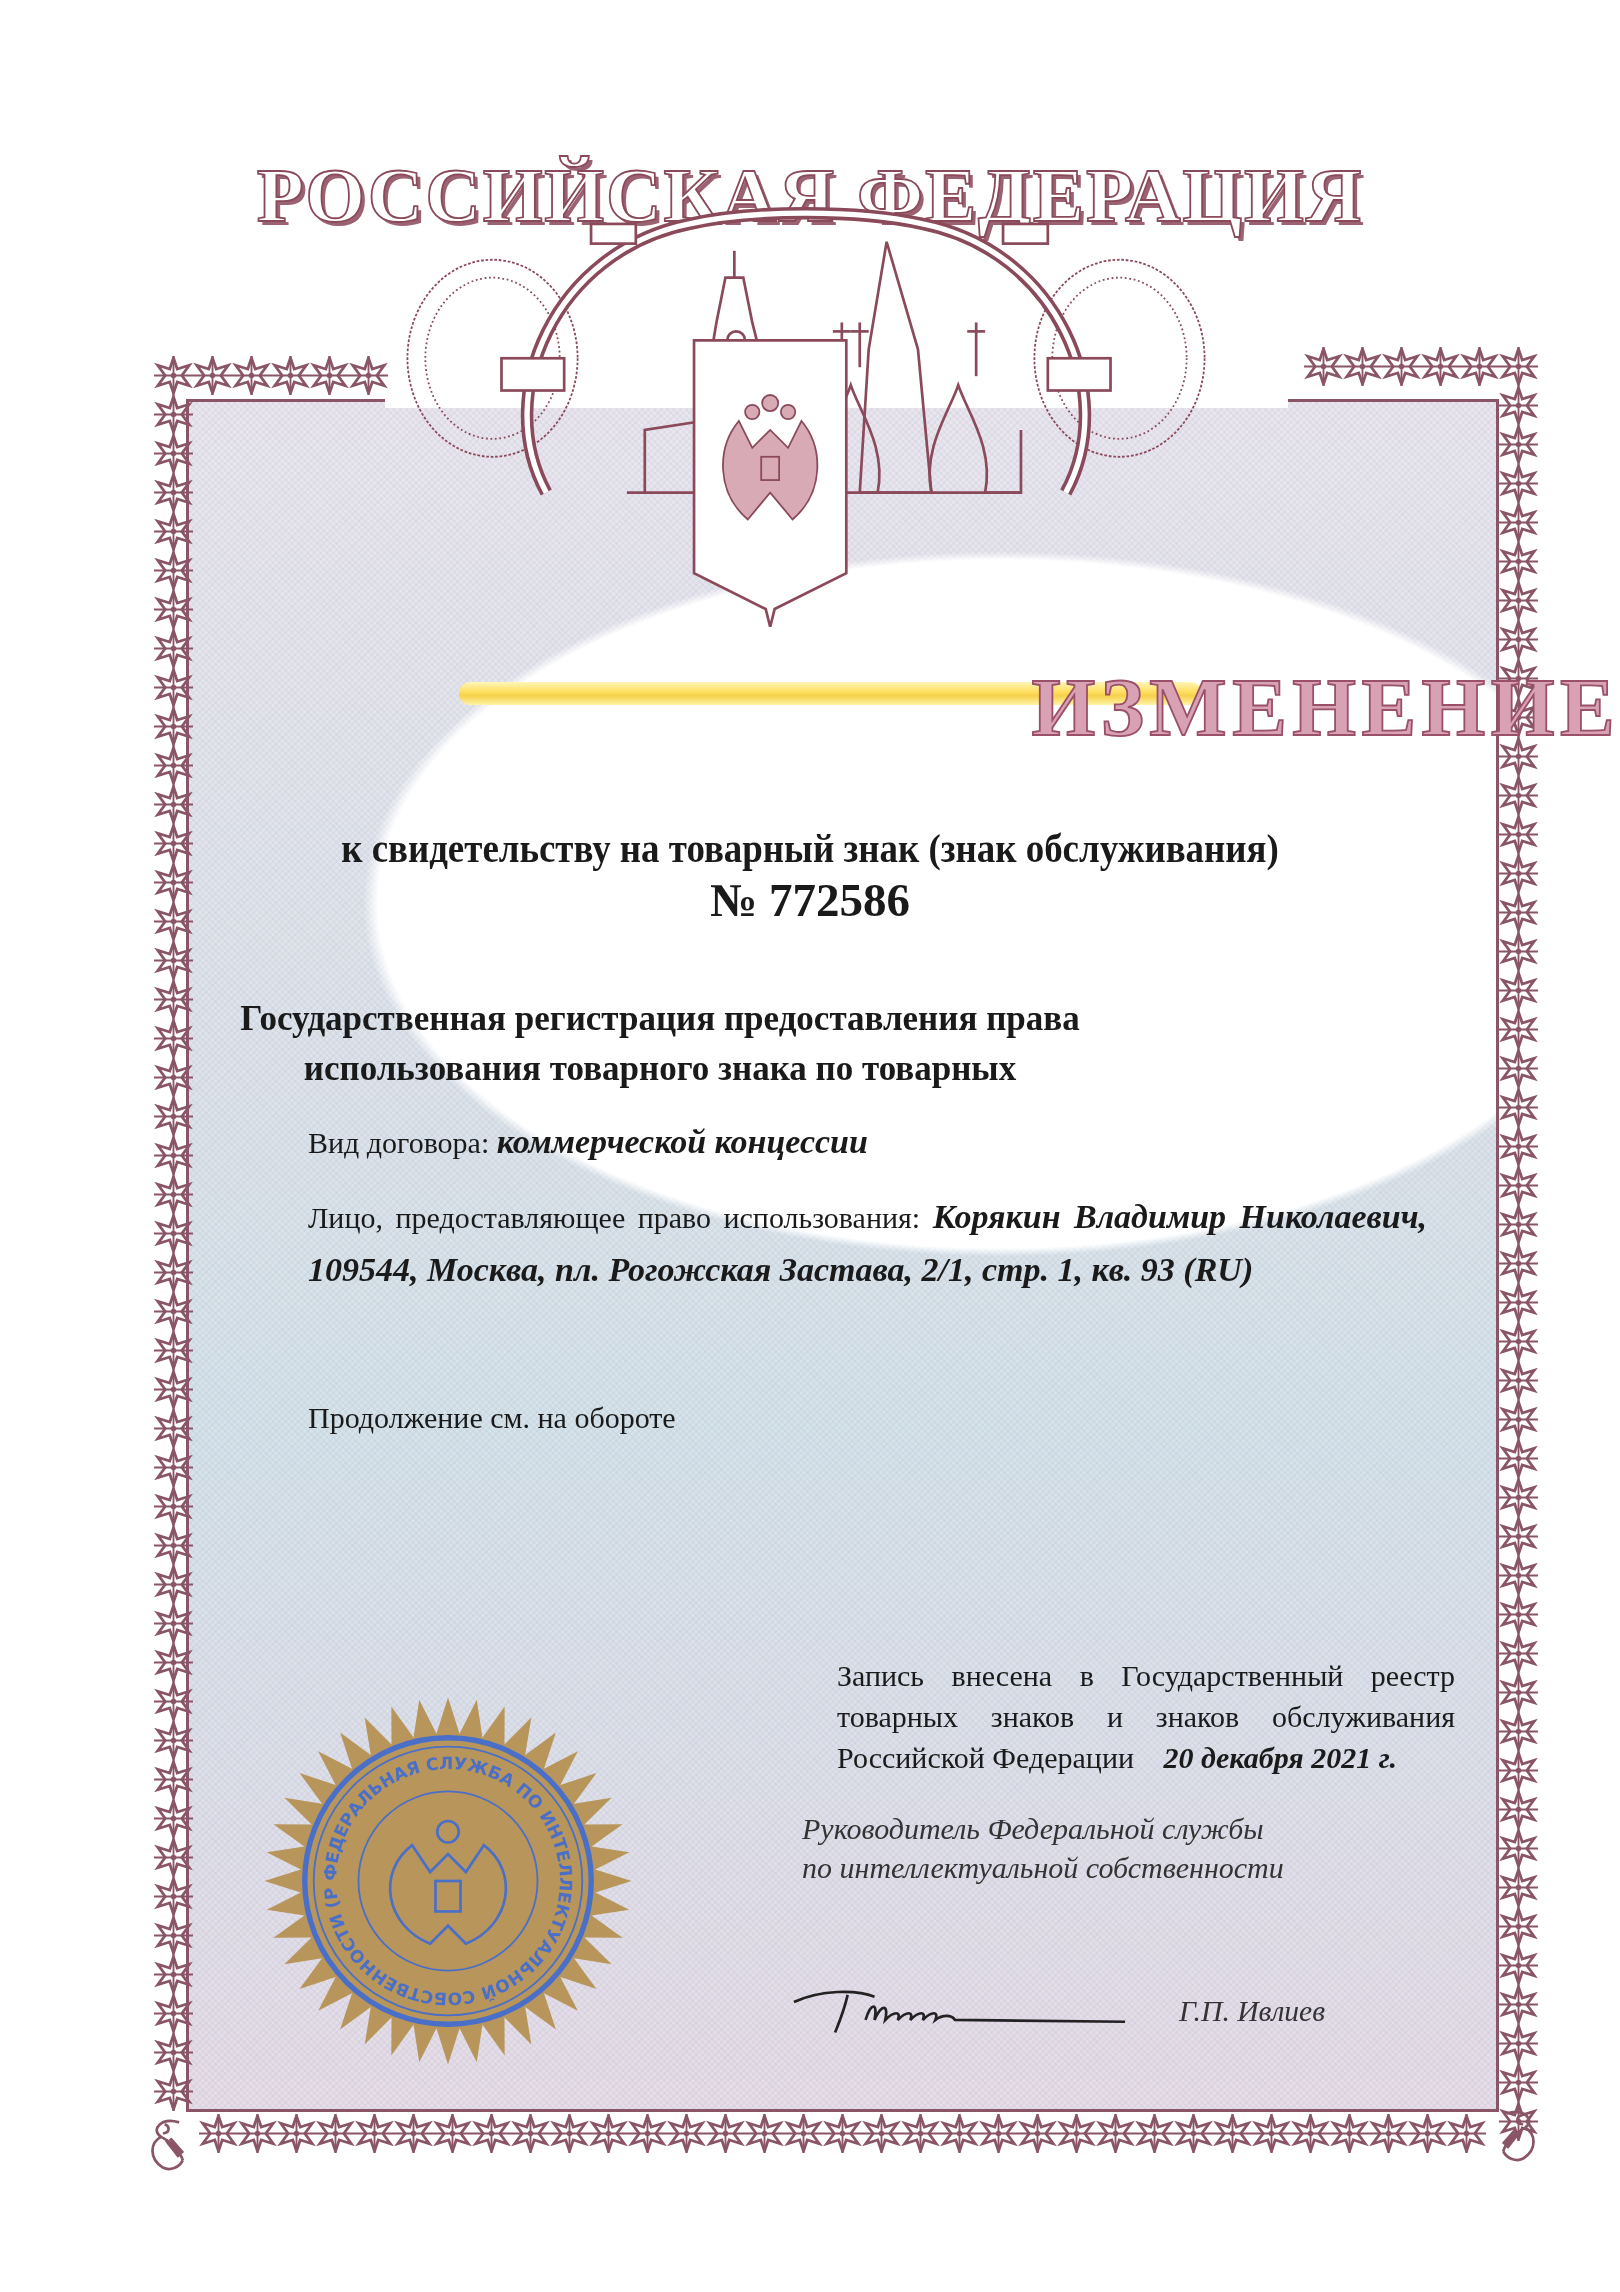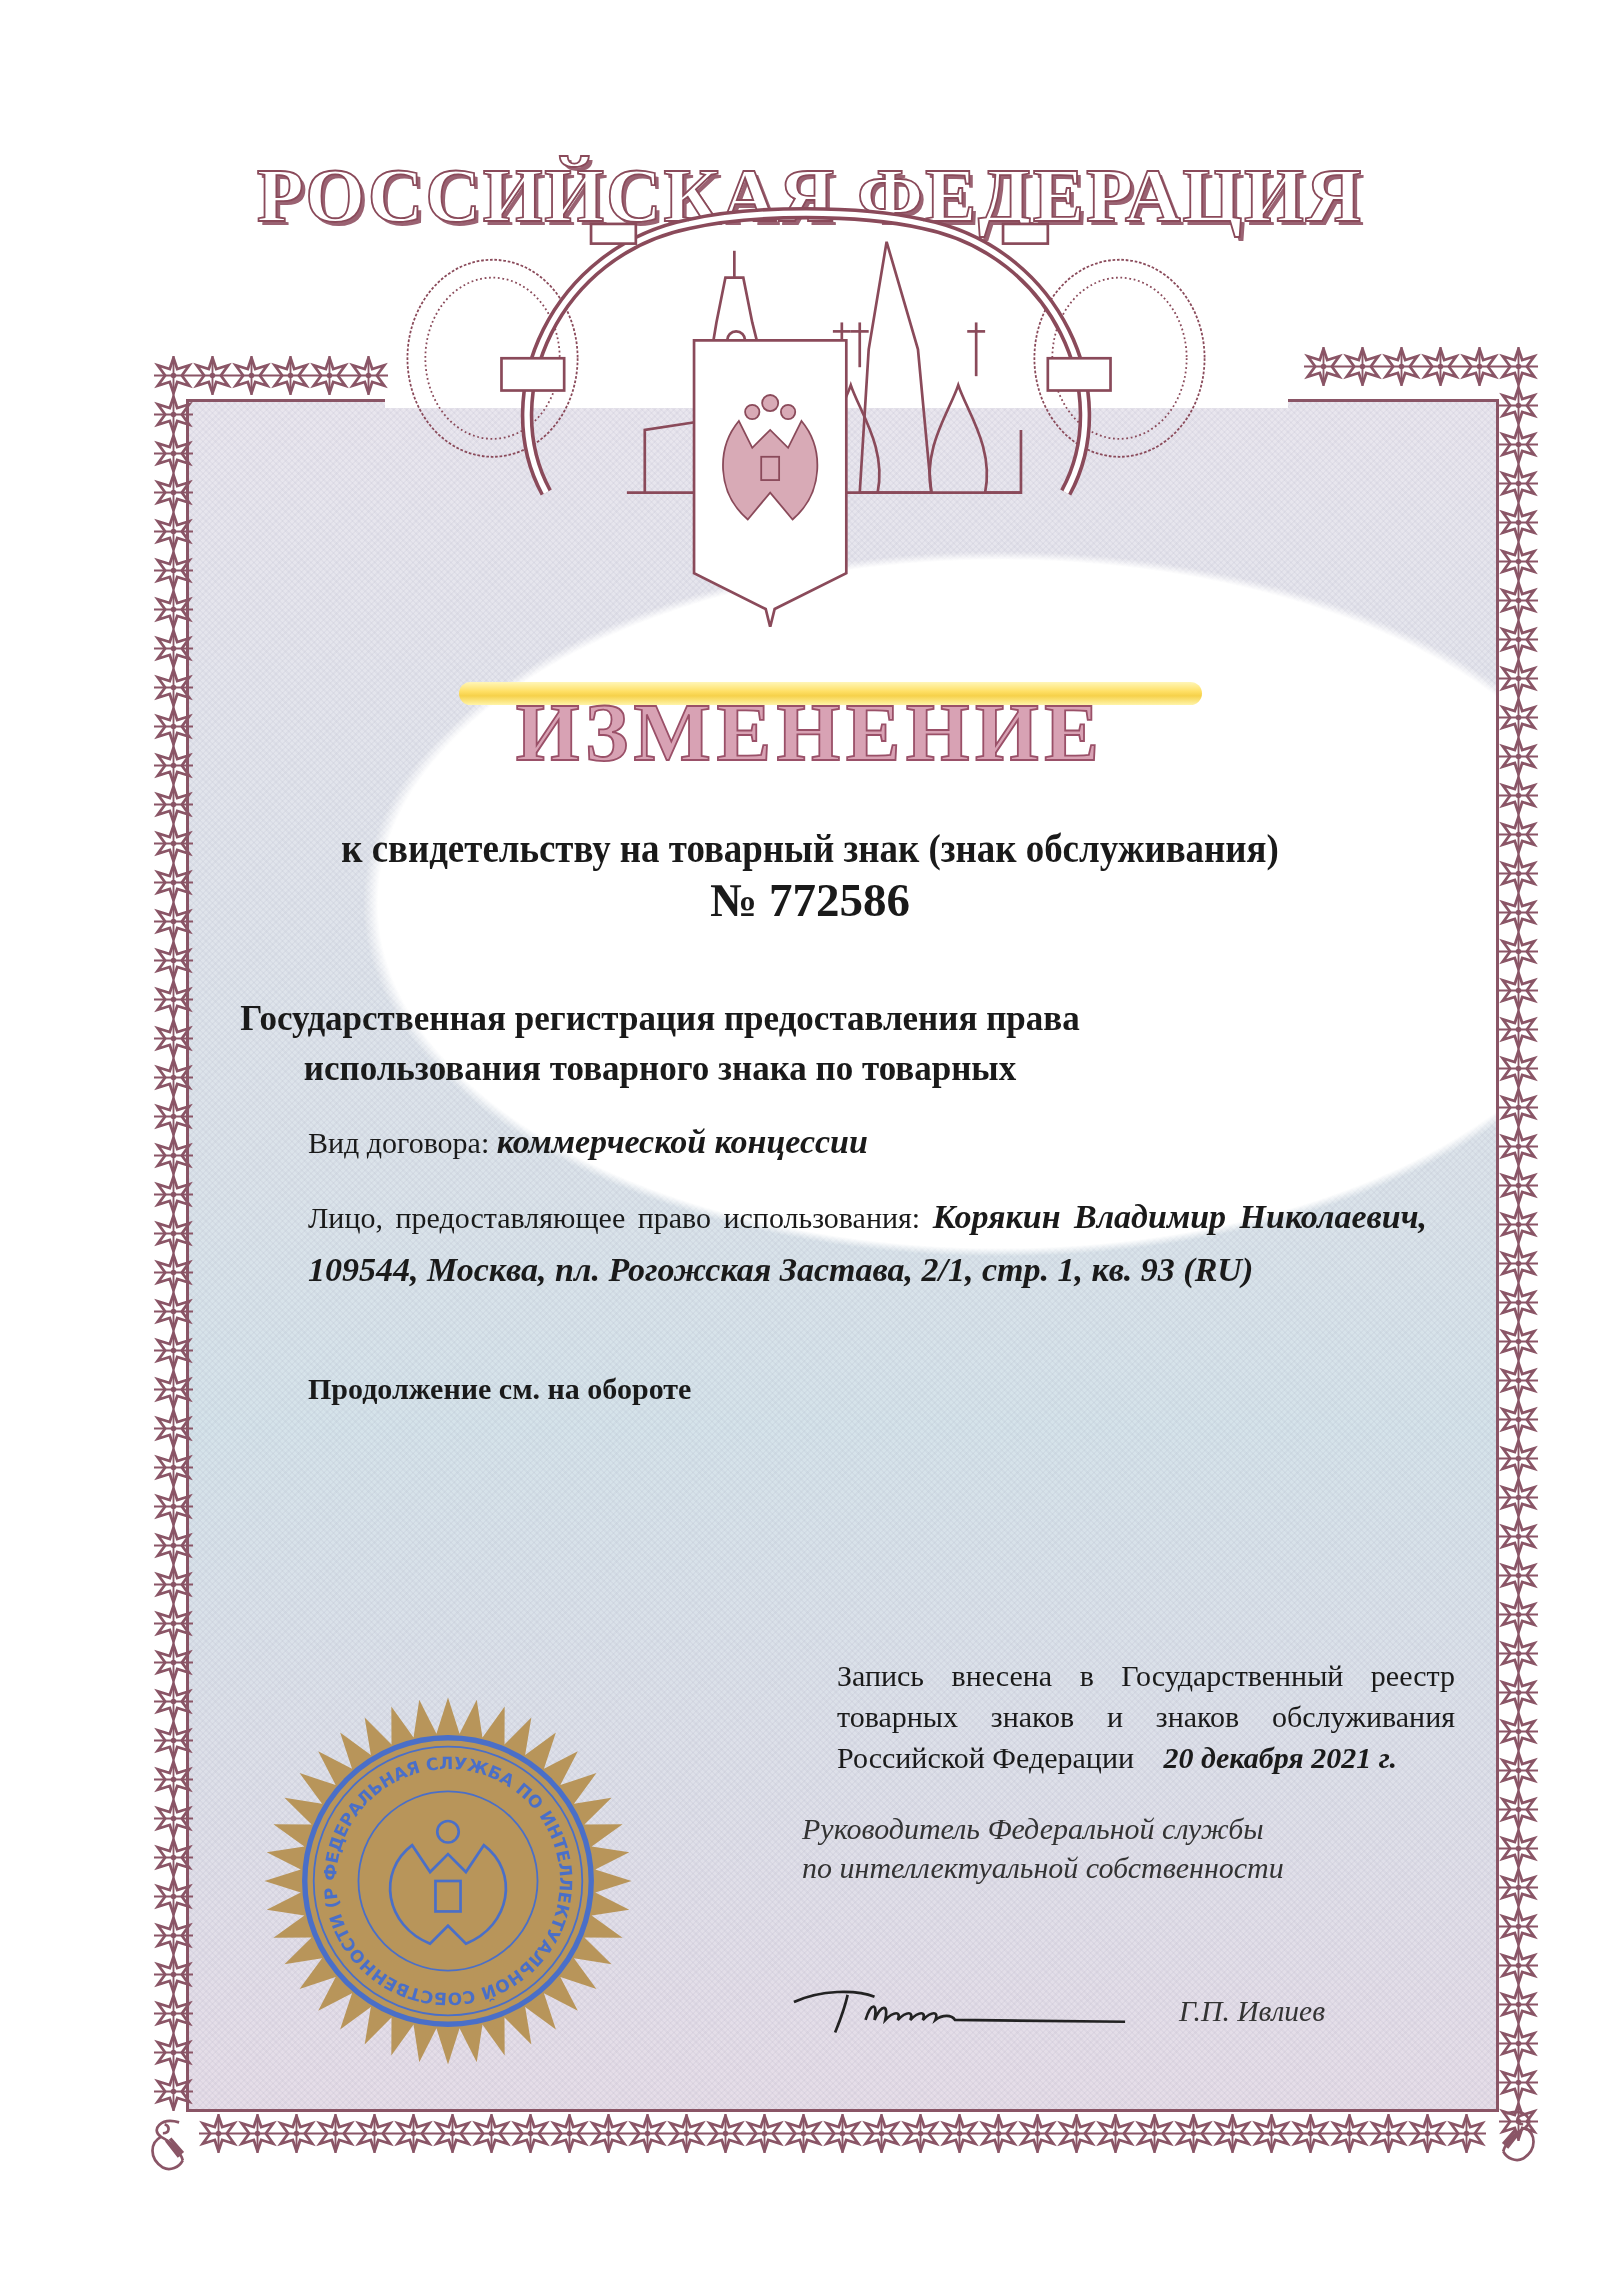--- a/index.html
+++ b/index.html
@@ -46,23 +46,23 @@
   .star { width:39px; height:39px; display:block; }
   .star-col { position:absolute; display:flex; flex-direction:column; }
 
   
   .change-band {
     position:absolute; left:459px; top:682px; width:743px; height:23px;
     background:linear-gradient(180deg,#fff6b8 0%, #ffe066 40%, #f6d14a 60%, #fff4a8 100%);
     border-radius:11.6px;
   }
   .change-title {
-    position:absolute; left:0; width:1620px; top:661px; text-align:center;
+    position:absolute; left:0; width:1620px; top:661px; text-align:right;
     font-size:82px; font-weight:bold; letter-spacing:5.4px;
-    color:#d8a2b4;margin-top:25px; -webkit-text-stroke:1.8px #9a5068;
+    color:#d8a2b4; -webkit-text-stroke:1.8px #9a5068;
   }
 
   .subtitle {
     position:absolute; left:0; width:1620px; top:824px; text-align:center;
     font-size:41px; font-weight:bold; transform:scaleX(0.9);
   }
   .cert-number {
     position:absolute; left:0; width:1620px; top:873px; text-align:center;
     font-size:47px; font-weight:bold;
   }
@@ -590,21 +590,21 @@
 <div class="body-text" style="top:1116px;">
   <span>Вид договора:</span>
   <span class="val">коммерческой концессии</span>
 </div>
 
 <div class="body-text justify" style="top:1191px;">
   <span>Лицо, предоставляющее право использования:</span>
   <span class="val">Корякин Владимир Николаевич, 109544, Москва, пл. Рогожская Застава, 2/1, стр. 1, кв. 93 (RU)</span>
 </div>
 
-<div class="body-text" style="top:1363px;font-weight:bold;">Продолжение см. на обороте</div>
+<div class="body-text" style="top:1392px;">Продолжение см. на обороте</div>
 
 <div class="record">
   <div>Запись внесена в Государственный реестр</div>
   <div>товарных знаков и знаков обслуживания</div>
   <div class="last">
     <span>Российской Федерации</span>
     <span class="val">20 декабря 2021 г.</span>
   </div>
 </div>
 

